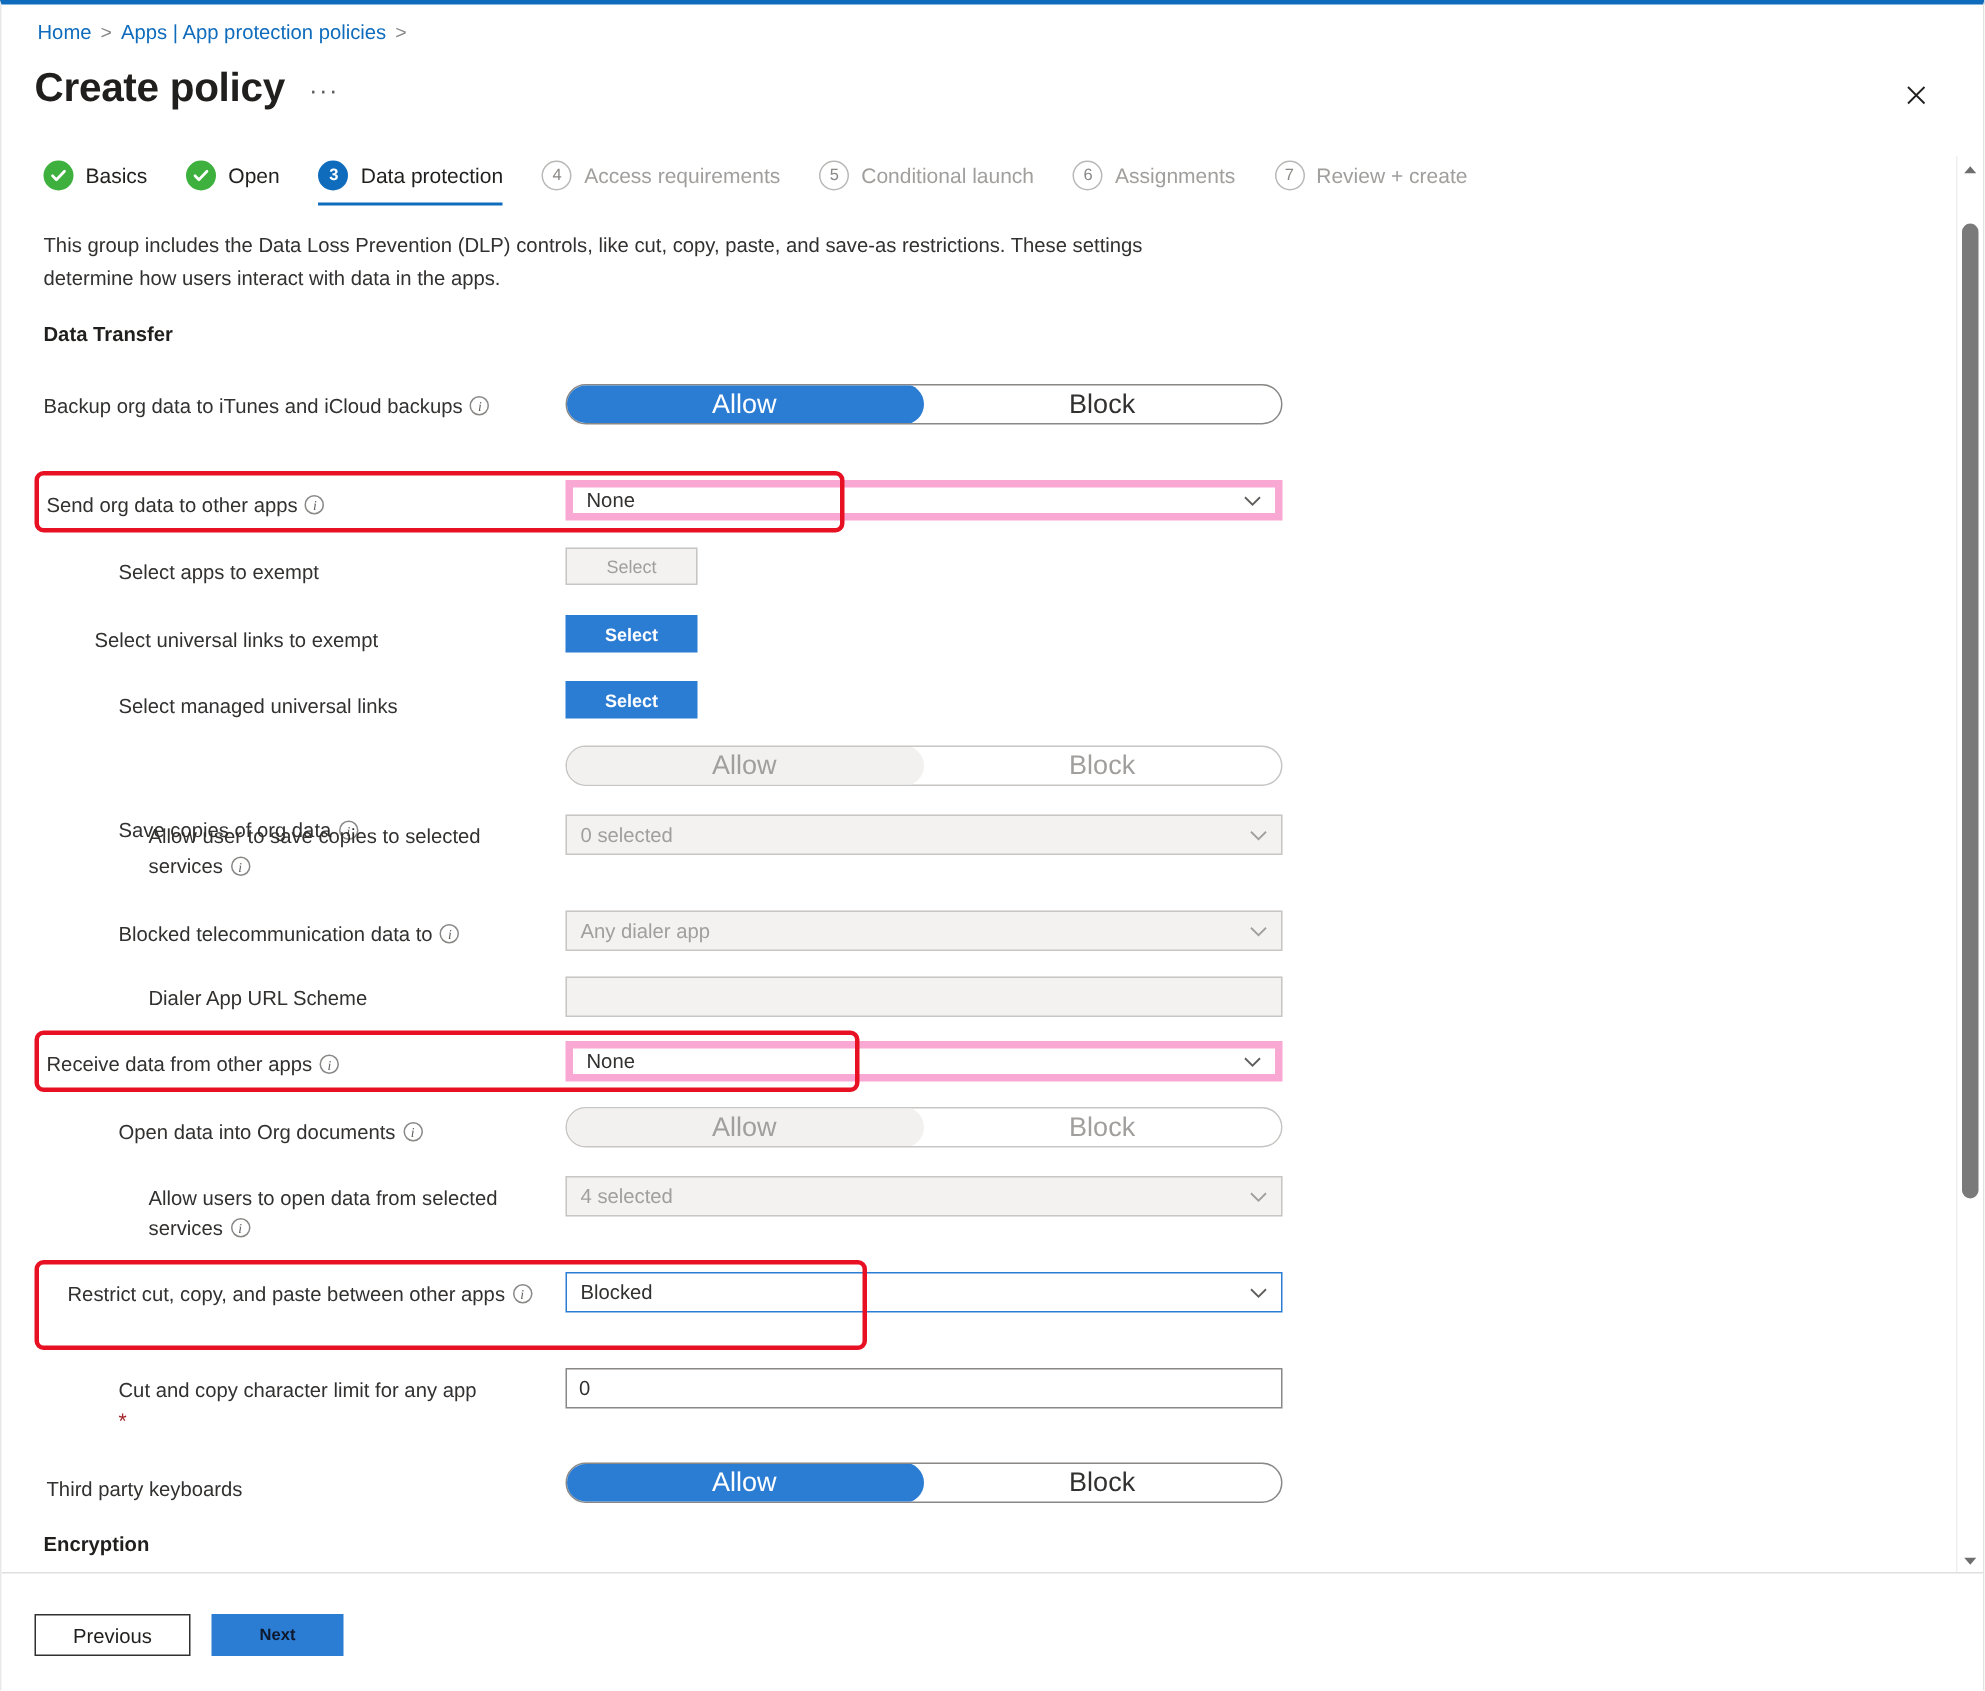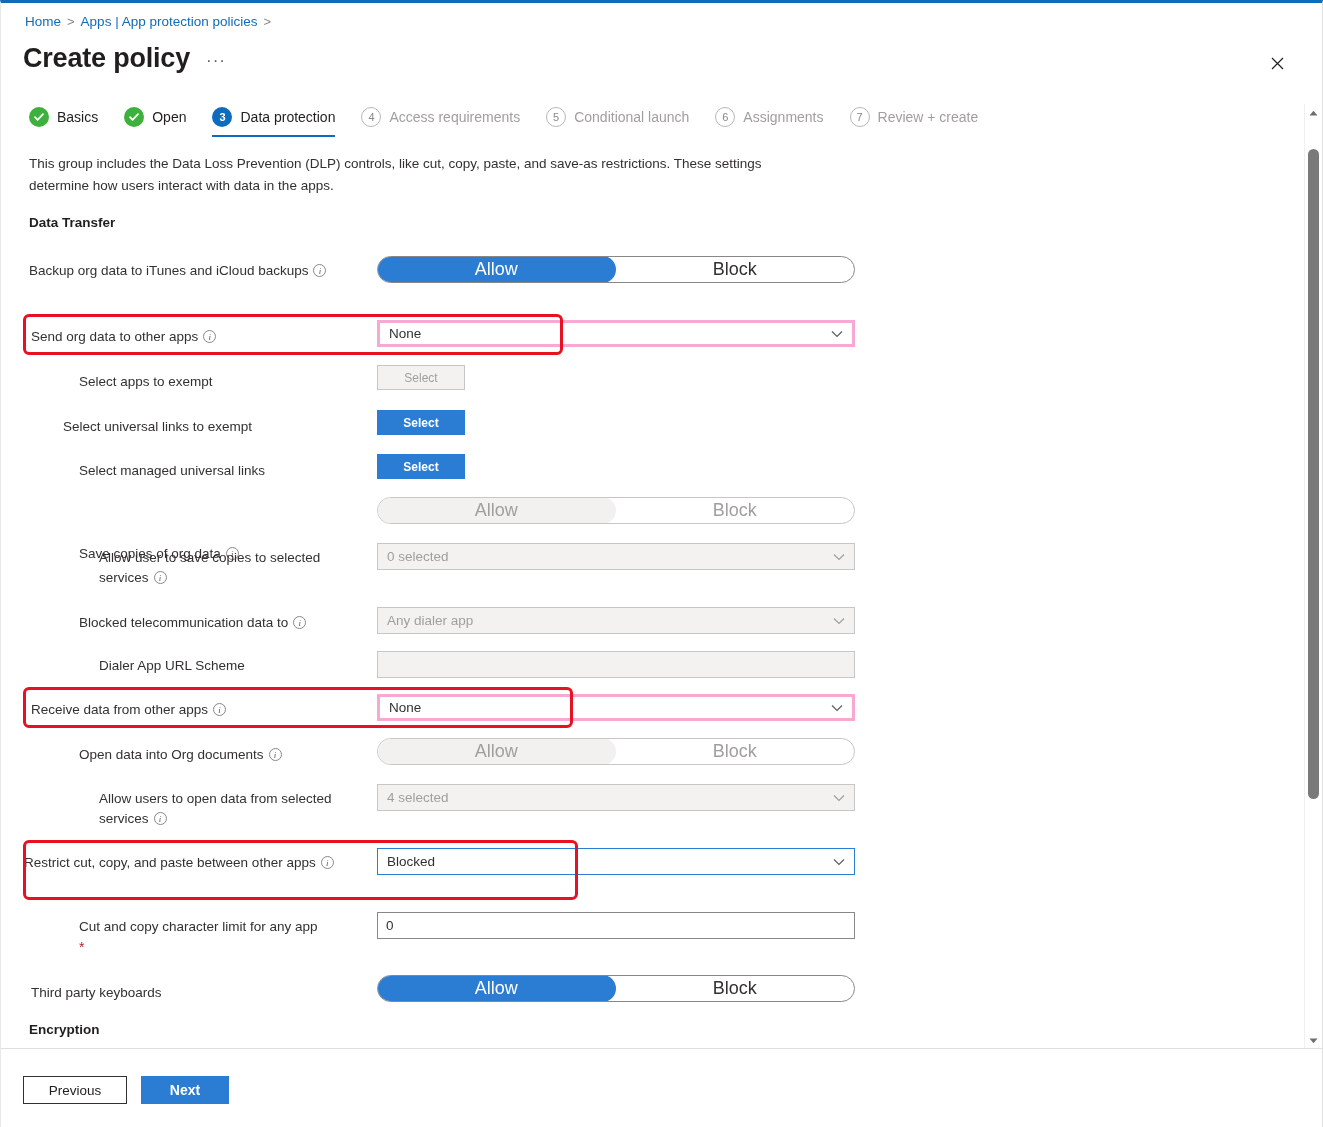--- a/index.html
+++ b/index.html
@@ -245,21 +245,21 @@
     position: relative;
   }
   .dd .chev {
     position: absolute;
     right: 9px;
     top: 50%;
     transform: translateY(-50%);
     color: #605e5c;
     display: flex;
   }
-  .dd.violet { border: 3px solid #f9a8d4; }
+  .dd.violet { border: 5px solid #f9a8d4; }
   .dd.focus  { border: 1px solid #2b7cd3; }
   .dd.disabled {
     background: #f3f2f1;
     border-color: #c8c6c4;
     color: #a19f9d;
     cursor: default;
   }
   .dd.disabled .chev { color: #a19f9d; }
 
   
@@ -366,22 +366,22 @@
     cursor: pointer;
   }
   .btn-next {
     position: absolute;
     left: 140px;
     top: 27px;
     width: 88px;
     height: 28px;
     background: #2b7cd3;
     border: none;
-    color: #ffffff;
-    font-size: 14px;
+    color: #0f172a;
+    font-size: 11px;
     font-weight: 600;
     font-family: "Liberation Sans", sans-serif;
     cursor: pointer;
   }
 </style>
 </head>
 <body>
 
 <div id="app">
 
@@ -573,21 +573,21 @@
       <div class="dd disabled">
         <span>4 selected</span>
         <span class="chev">
           <svg width="12" height="8" viewBox="0 0 12 8">
               <path d="M1 1.5 L6 6.5 L11 1.5" stroke="#a19f9d" stroke-width="1.2" fill="none"></path>
             </svg>
         </span>
       </div>
     </div>
 
-    <div class="row" style="left:23px; top:710px; width:330px;">
+    <div class="row" style="left:44px; top:710px; width:330px;">
       <span class="lbl"><span>Restrict cut, copy, and paste between other apps</span><span class="info-icon">i</span></span>
     </div>
     <div class="row" style="left:376px; top:705px;">
       <div class="dd focus">
         <span>Blocked</span>
         <span class="chev">
           <svg width="12" height="8" viewBox="0 0 12 8">
               <path d="M1 1.5 L6 6.5 L11 1.5" stroke="#605e5c" stroke-width="1.2" fill="none"></path>
             </svg>
         </span>

